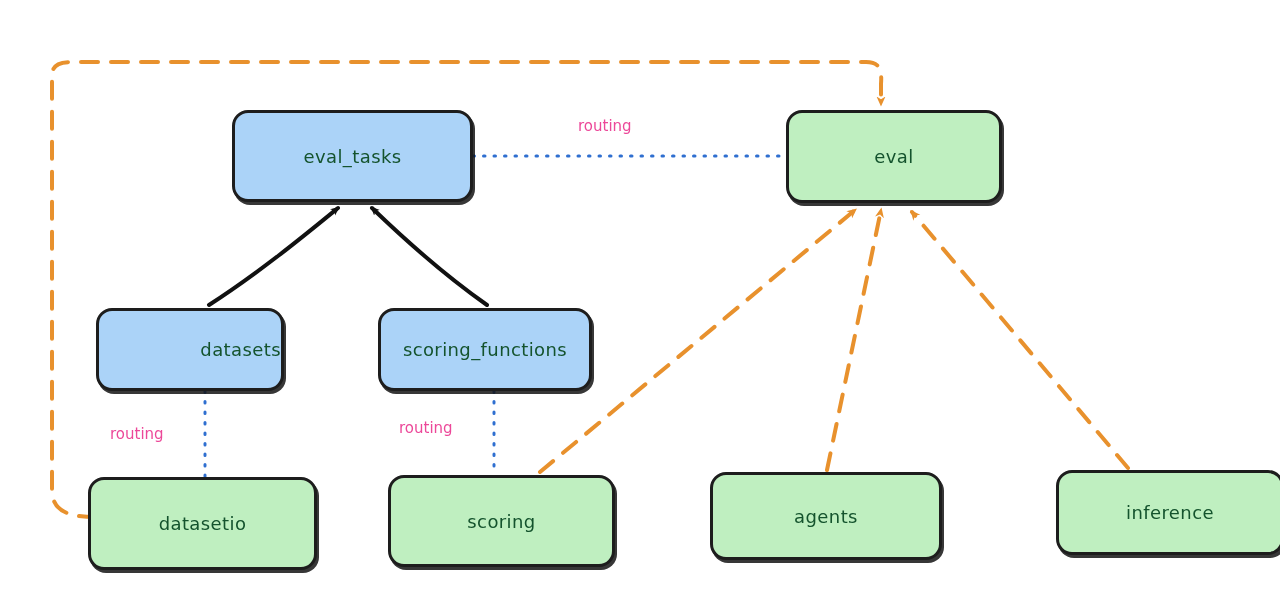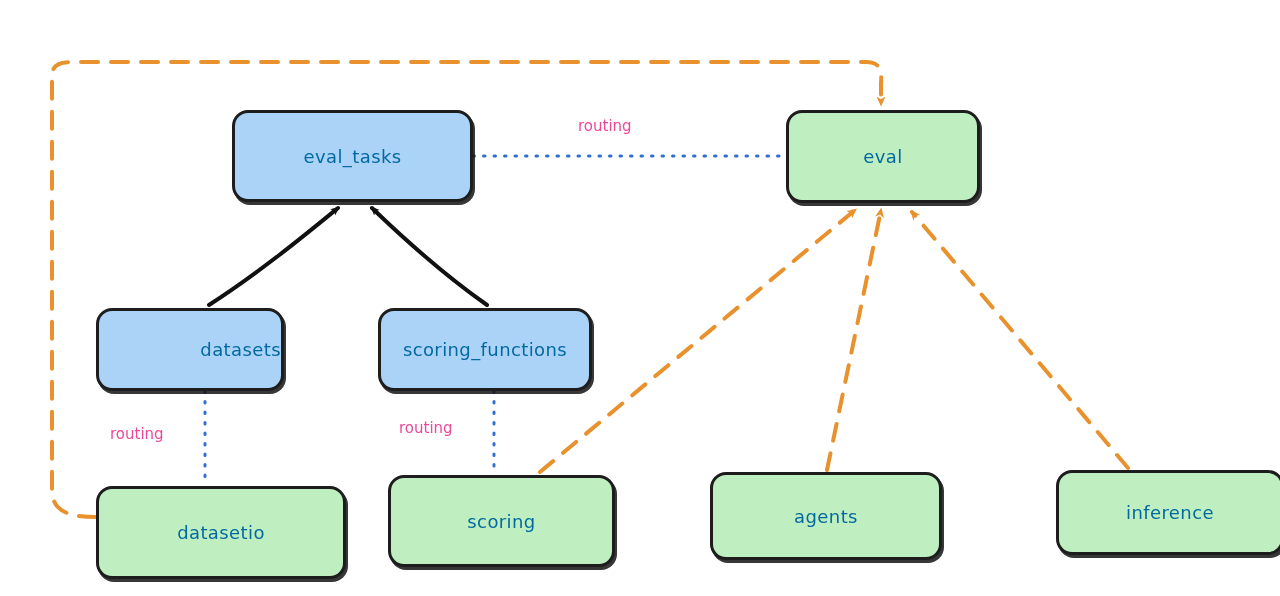--- a/index.html
+++ b/index.html
@@ -33,21 +33,21 @@
     display: flex;
     align-items: center;
     justify-content: center;
     box-shadow: 2px 3px 0 0 rgba(20,20,20,0.85);
   }
   .node.blue  { background: #abd3f8; }
   .node.green { background: #bfefc0; }
   .node-label {
     font-family: "DejaVu Sans", sans-serif;
     font-size: 18px;
-    color: #0369a1;
+    color: #14532d;
     letter-spacing: 0.4px;
     white-space: nowrap;
     pointer-events: none;
   }
   .edge-label {
     position: absolute;
     font-family: "DejaVu Sans", sans-serif;
     font-size: 15px;
     color: #ec4899;
     white-space: nowrap;
@@ -97,33 +97,33 @@
     </g>
     <g>
       <path d="M1128,468 L912,212" fill="none" stroke="#e8912d" stroke-width="4" stroke-linecap="round" stroke-dasharray="17 13" marker-end="url(#arrow-orange)"></path>
     </g>
   </svg>
 
   <div class="node blue" style="left:232px; top:110px; width:241px; height:92px;">
     <span class="node-label">eval_tasks</span>
   </div>
 
-  <div class="node green" style="left:786px; top:110px; width:194px; height:93px;">
+  <div class="node green" style="left:786px; top:110px; width:216px; height:93px;">
     <span class="node-label">eval</span>
   </div>
 
   <div class="node blue" style="left:96px; top:308px; width:188px; height:83px;justify-content:flex-end;">
     <span class="node-label">datasets</span>
   </div>
 
   <div class="node blue" style="left:378px; top:308px; width:214px; height:83px;">
     <span class="node-label">scoring_functions</span>
   </div>
 
-  <div class="node green" style="left:96px; top:477px; width:250px; height:93px;margin-top:9px;">
+  <div class="node green" style="left:88px; top:477px; width:229px; height:93px;">
     <span class="node-label">datasetio</span>
   </div>
 
   <div class="node green" style="left:388px; top:475px; width:227px; height:92px;">
     <span class="node-label">scoring</span>
   </div>
 
   <div class="node green" style="left:710px; top:472px; width:232px; height:88px;">
     <span class="node-label">agents</span>
   </div>

